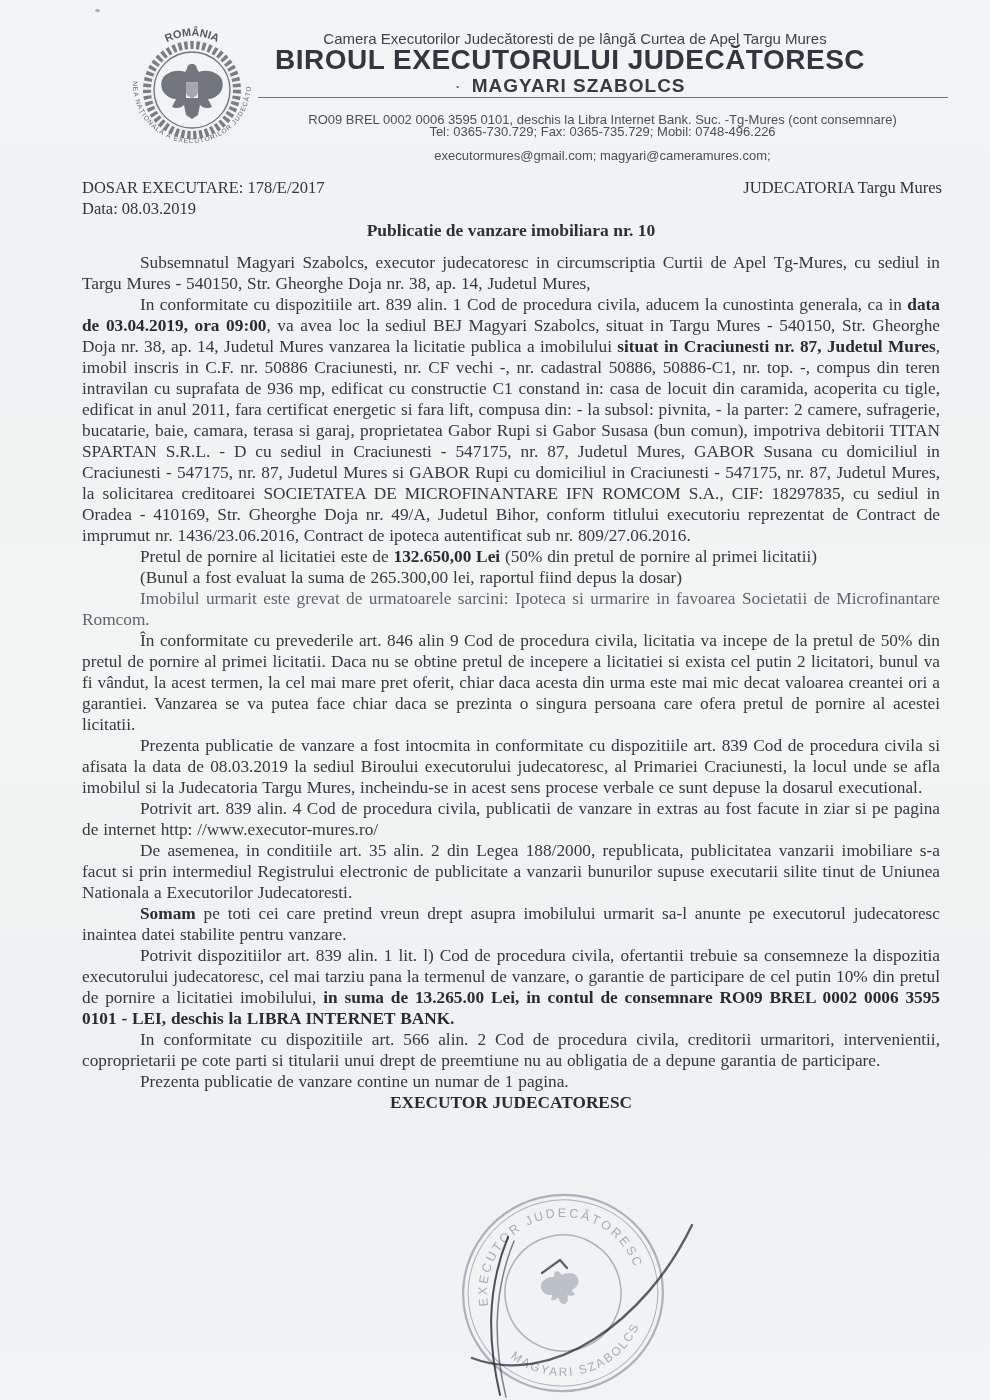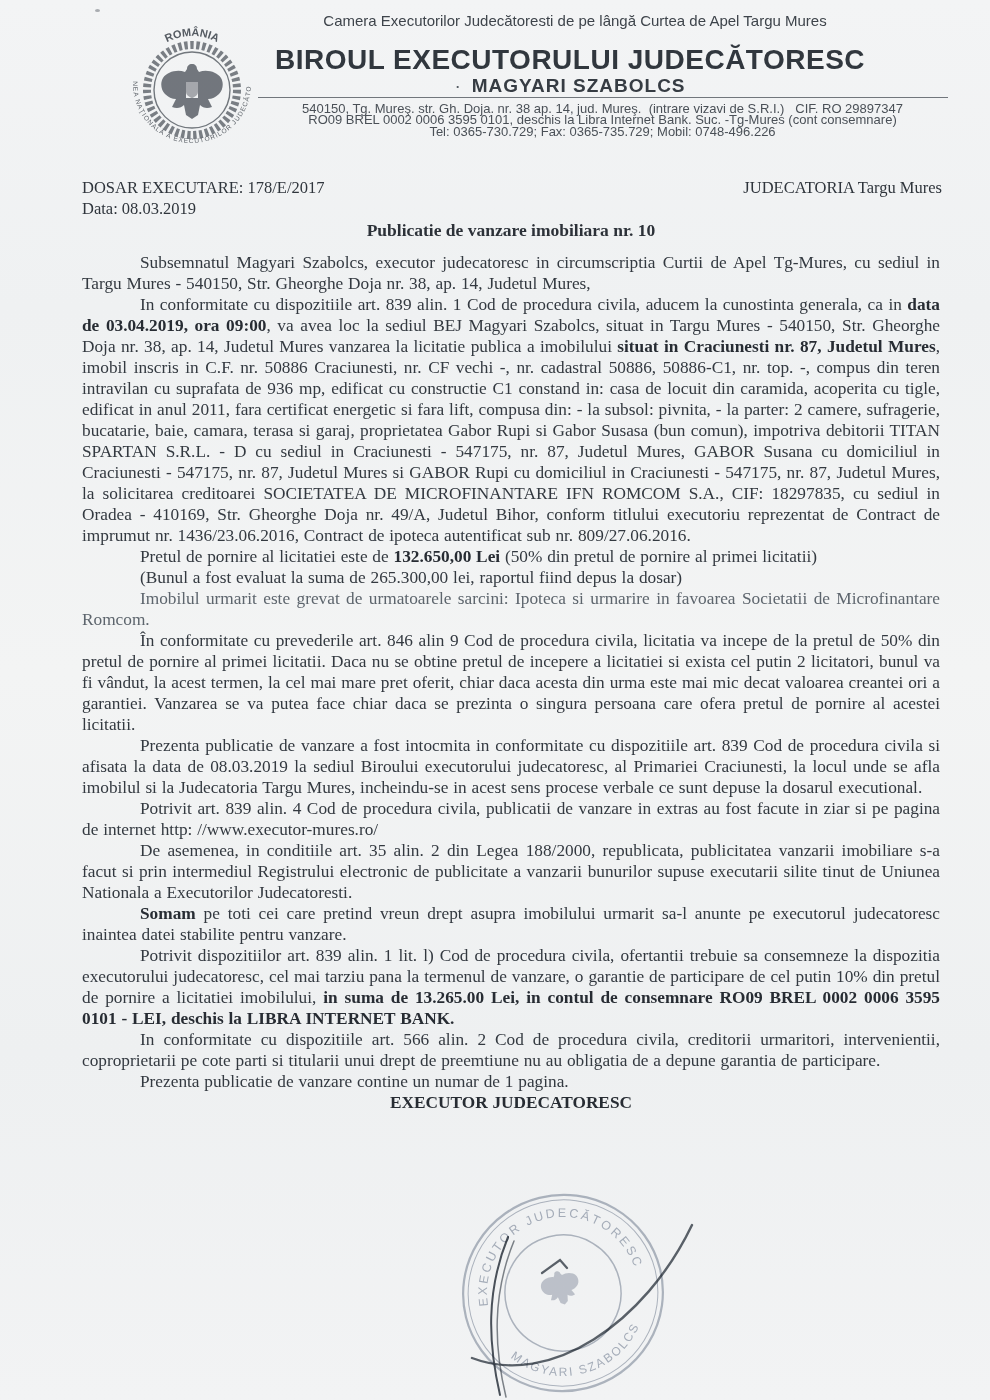--- a/index.html
+++ b/index.html
@@ -3,21 +3,21 @@
 <meta charset="utf-8">
 <style>
   html,body{margin:0;padding:0;background:#dfe2e4;}
   .page{position:relative;width:990px;height:1400px;margin:0 auto;overflow:hidden;
         background:linear-gradient(180deg,#f3f4f5 0%,#eff1f2 22%,#f3f4f4 48%,#eef0f1 75%,#f2f3f4 100%);
         font-family:"Liberation Serif",serif;color:#2f353c;}
   .artifact-dot{position:absolute;left:95px;top:9px;width:5px;height:3px;border-radius:50%;
         background:#6b7178;opacity:.55;}
   
   .emblem{position:absolute;left:124px;top:24px;width:136px;height:128px;filter:blur(.35px);opacity:.88;}
-  .hline1{position:absolute;left:240px;top:12px;width:670px;text-align:center;
+  .hline1{position:absolute;left:240px;top:30px;width:670px;text-align:center;
         font-family:"Liberation Sans",sans-serif;font-size:15px;color:#3e444b;}
   .horg{position:absolute;left:190px;top:44px;width:760px;text-align:center;
         font-family:"Liberation Sans",sans-serif;font-size:28px;font-weight:bold;letter-spacing:.5px;color:#31373e;}
   .hname{position:absolute;left:190px;top:75px;width:760px;text-align:center;
         font-family:"Liberation Sans",sans-serif;font-size:19px;font-weight:bold;letter-spacing:1px;color:#363c43;}
   .hname::before{content:"·";margin-right:10px;font-weight:normal;color:#565c63;}
   .hrule{position:absolute;left:258px;top:97px;width:690px;border-top:1.4px solid rgba(70,76,84,.75);}
   .haddr{position:absolute;left:255px;width:695px;text-align:center;white-space:pre-wrap;
         font-family:"Liberation Sans",sans-serif;font-size:13px;line-height:15.5px;color:#4a5057;}
   .a1{top:101px;} .a2{top:112px;} .a3{top:124px;} .a4{top:147.5px;}
@@ -66,23 +66,23 @@
       <path d="M68 40 c-3 0 -5 2 -5 5 l-2 3 c-8 -3 -18 0 -22 6 c-3 5 -2 12 2 16 c3 3 7 5 11 5 l-4 8 c5 2 9 1 12 -2 l2 10 l6 4 l6 -4 l2 -10 c3 3 7 4 12 2 l-4 -8 c4 0 8 -2 11 -5 c4 -4 5 -11 2 -16 c-4 -6 -14 -9 -22 -6 l-2 -3 c0 -3 -2 -5 -5 -5 z"></path>
       <rect x="62" y="58" width="12" height="16" fill="#f0f1f2"></rect>
       <path d="M62 58 h12 v10 c0 4 -6 6 -6 6 c0 0 -6 -2 -6 -6 z" fill="#474d55" opacity=".6"></path>
     </g>
   </svg>
 
   <div class="hline1">Camera Executorilor Judecătoresti de pe lângă Curtea de Apel Targu Mures</div>
   <div class="horg">BIROUL EXECUTORULUI JUDECĂTORESC</div>
   <div class="hname">MAGYARI SZABOLCS</div>
   <div class="hrule"></div>
-  <div class="haddr a1">540150, Tg. Mureş. str. Gh. Doja. nr. 38 ap. 14, jud. Mureş.  (intrare vizavi de S.R.I.)   CIF. RO 29897347</div>
   <div class="haddr a2">RO09 BREL 0002 0006 3595 0101, deschis la Libra Internet Bank. Suc. -Tg-Mures (cont consemnare)</div>
   <div class="haddr a3">Tel: 0365-730.729; Fax: 0365-735.729; Mobil: 0748-496.226</div>
+  <div class="haddr a4">executormures@gmail.com; magyari@cameramures.com;</div>
 
   <div class="meta-dosar">DOSAR EXECUTARE: 178/E/2017</div>
   <div class="meta-date">Data: 08.03.2019</div>
   <div class="meta-court">JUDECATORIA Targu Mures</div>
 
   <h1 class="doc-title">Publicatie de vanzare imobiliara nr. 10</h1>
 
   <div class="body-text" id="paragraphs">
       <p class="para"><span>Subsemnatul Magyari Szabolcs, executor judecatoresc in circumscriptia Curtii de Apel Tg-Mures, cu sediul in Targu Mures - 540150, Str. Gheorghe Doja nr. 38, ap. 14, Judetul Mures,</span></p>
       <p class="para"><span>In conformitate cu dispozitiile art. 839 alin. 1 Cod de procedura civila, aducem la cunostinta generala, ca in </span><span class="b">data de 03.04.2019, ora 09:00</span><span>, va avea loc la sediul BEJ Magyari Szabolcs, situat in Targu Mures - 540150, Str. Gheorghe Doja nr. 38, ap. 14, Judetul Mures vanzarea la licitatie publica a imobilului </span><span class="b">situat in Craciunesti nr. 87, Judetul Mures</span><span>, imobil inscris in C.F. nr.  50886 Craciunesti, nr. CF vechi -, nr. cadastral 50886, 50886-C1, nr. top. -, compus din teren intravilan cu suprafata de 936 mp, edificat cu constructie C1 constand in: casa de locuit din caramida, acoperita cu tigle, edificat in anul 2011, fara certificat energetic si fara lift, compusa din: - la subsol: pivnita, - la parter: 2 camere, sufragerie, bucatarie, baie, camara, terasa si garaj, proprietatea Gabor Rupi si Gabor Susasa (bun comun), impotriva debitorii TITAN SPARTAN S.R.L. - D cu sediul in Craciunesti - 547175, nr. 87, Judetul Mures, GABOR Susana cu domiciliul in Craciunesti - 547175, nr. 87, Judetul Mures si GABOR Rupi cu domiciliul in Craciunesti - 547175, nr. 87, Judetul Mures, la solicitarea  creditoarei SOCIETATEA DE MICROFINANTARE IFN ROMCOM S.A., CIF: 18297835, cu sediul in Oradea - 410169, Str. Gheorghe Doja nr. 49/A, Judetul Bihor, conform titlului executoriu reprezentat de Contract de imprumut nr. 1436/23.06.2016, Contract de ipoteca autentificat sub nr. 809/27.06.2016.</span></p>

